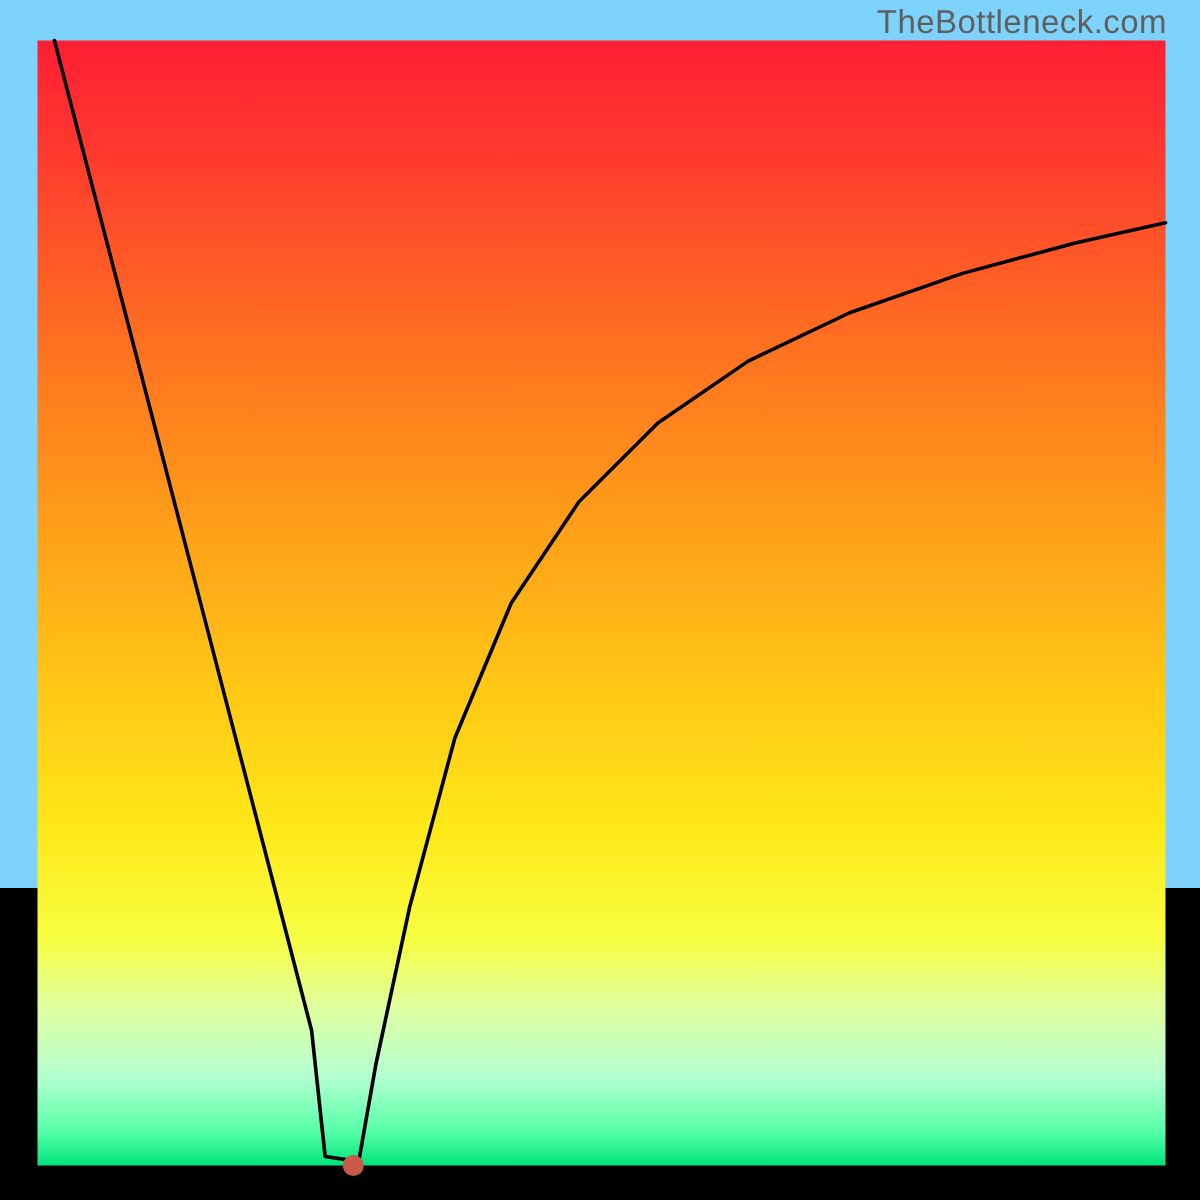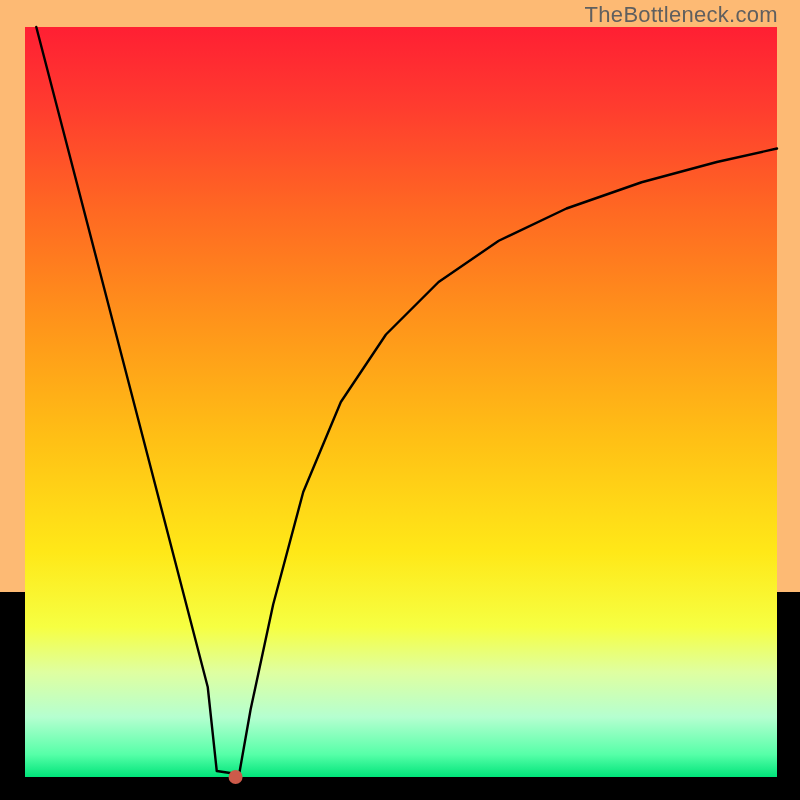--- a/index.html
+++ b/index.html
@@ -10,21 +10,21 @@
     background: #000;
     font-family: Arial, Helvetica, sans-serif;
     overflow: hidden;
   }
   .frame {
     position: absolute;
     top: 0;
     left: 0;
     width: 800px;
     height: 592px;
-    background: #fdba74;
+    background: #7dd3fc;
   }
   .watermark {
     position: absolute;
     top: 2px;
     right: 22px;
     color: #5f5f5f;
     font-size: 22px;
     font-weight: 500;
     letter-spacing: 0.3px;
   }

